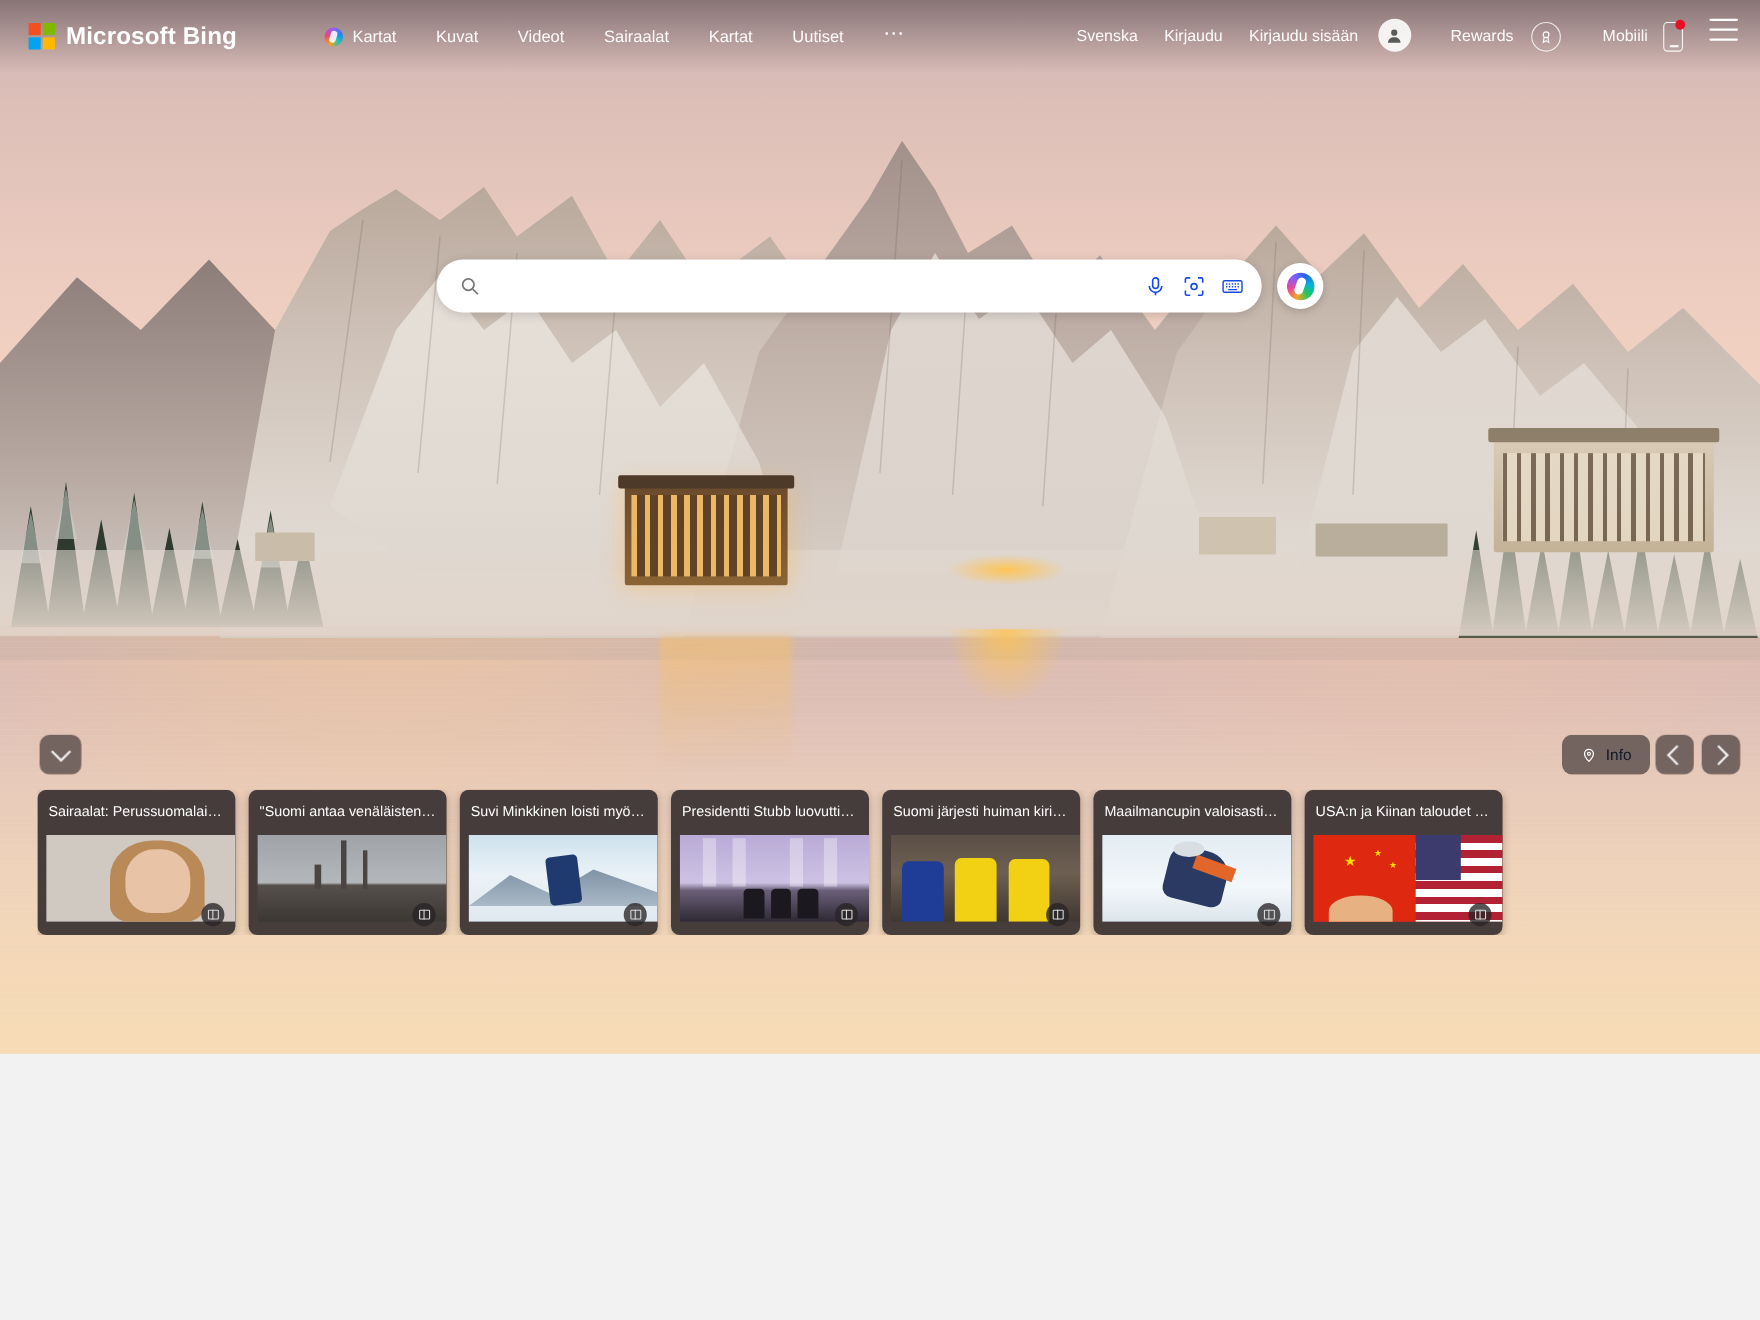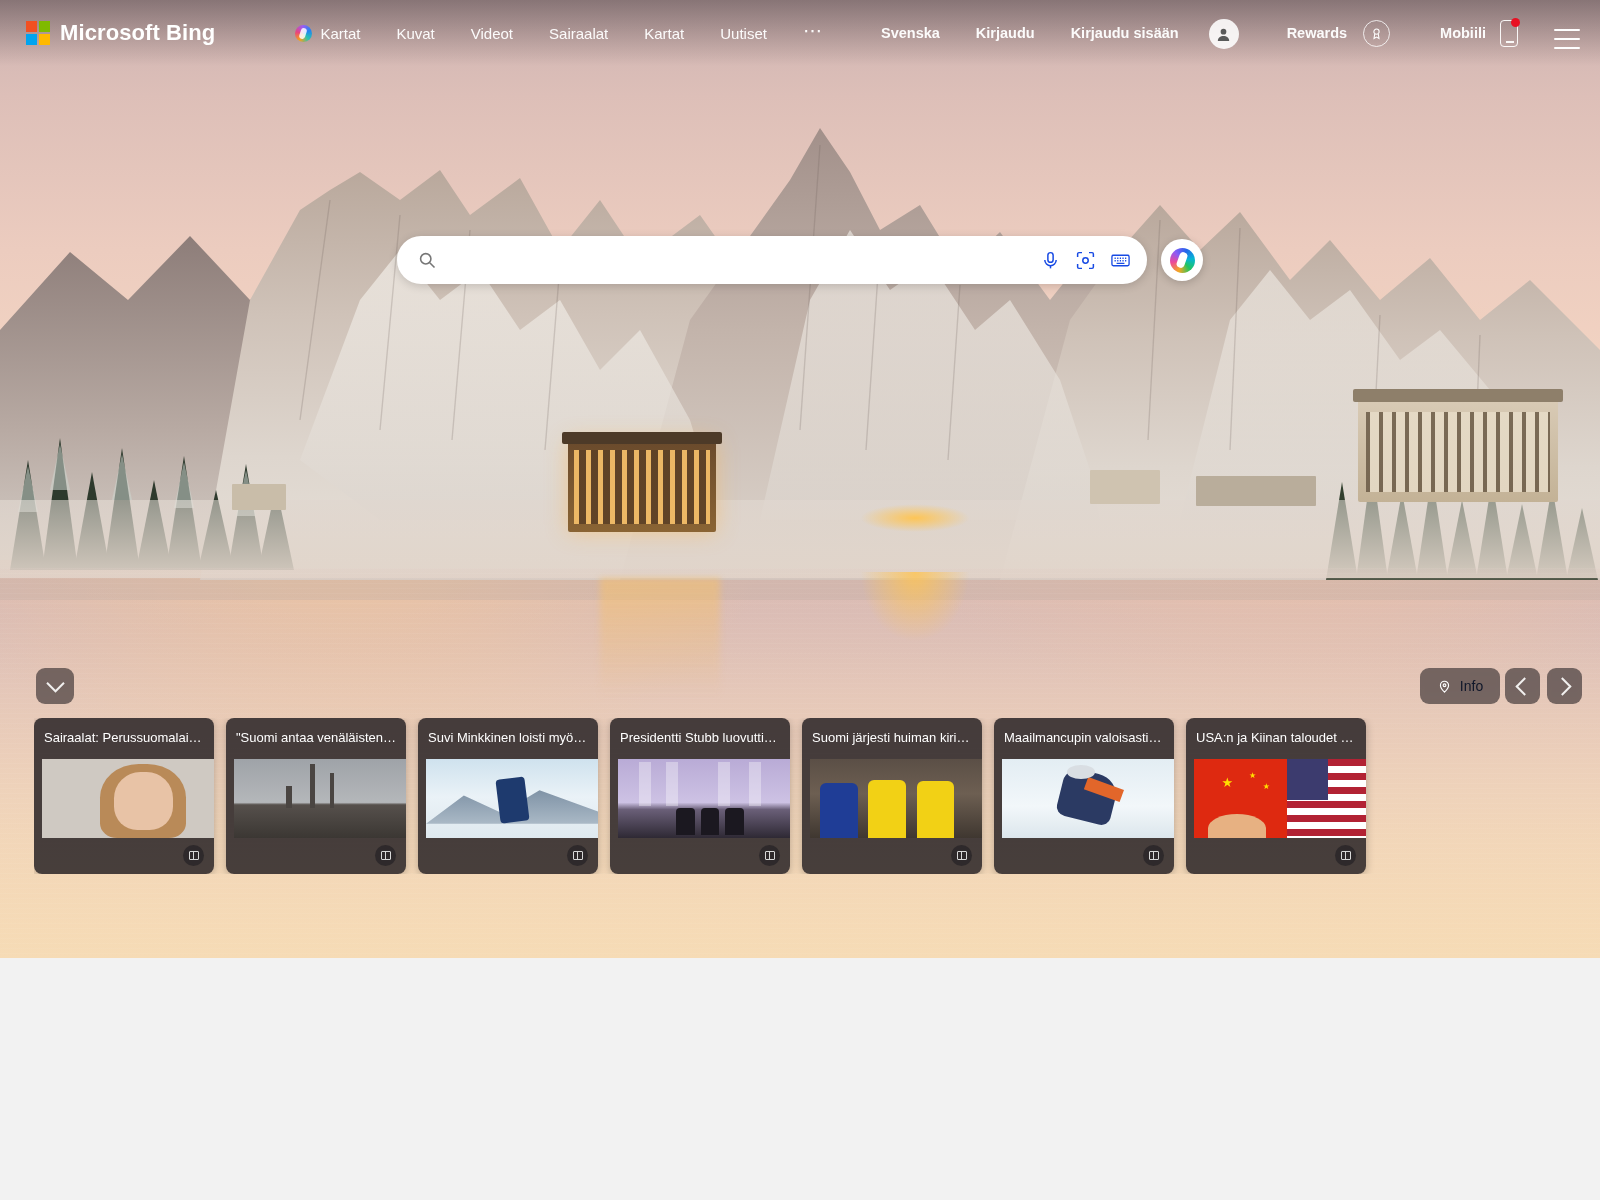--- a/index.html
+++ b/index.html
@@ -99,21 +99,21 @@
     color: rgba(255,255,255,.96); font-size: 15px; text-decoration:none;
     padding: 8px 18px; white-space:nowrap; display:flex; align-items:center; gap:8px;
   }
   .copilot-mini { width:17px; height:17px; border-radius:50%;
     background: conic-gradient(from 210deg, #f7a11a, #e8437f, #9b5cf6, #1f86f0, #29c3b1, #f7a11a);
     position: relative; flex: none; }
   .copilot-mini::after { content:""; position:absolute; left:5px; top:3px; width:6px; height:11px;
     background:#fff; border-radius:3px; transform: rotate(18deg); opacity:.85; }
   .nav .dots { letter-spacing:3px; font-size:19px; padding-top:2px; }
 
-  .right { margin-left:auto; display:flex; align-items:flex-end; margin-right: 20px; gap: 16px; font-weight: bold; }
+  .right { margin-left:auto; display:flex; align-items:flex-start; margin-right: 20px; gap: 4px; }
   .right a, .right span.lbl {
     color: rgba(255,255,255,.96); font-size:14.5px; text-decoration:none; padding: 8px 10px; white-space:nowrap;
   }
   .avatar {
     width: 30px; height:30px; border-radius:50%; background: rgba(255,255,255,.88);
     display:flex; align-items:center; justify-content:center; margin-left:4px;
   }
   .avatar svg { width:17px; height:17px; }
   .rewards-wrap { display:flex; align-items:center; gap:6px; margin-left: 22px; }
   .medal { width:27px; height:27px; border-radius:50%; border:1.4px solid rgba(255,255,255,.8);
@@ -166,21 +166,21 @@
   .ctrl-info { right:100px; top:668px; width:80px; height:36px; gap:8px; font-size:14px; padding: 0 6px;}
   .ctrl-prev { right:60px; top:668px; width:35px; height:36px; }
   .ctrl-next { right:18px; top:668px; width:35px; height:36px; }
   .chev { width:13px; height:13px; border-right:2px solid rgba(255,255,255,.9); border-bottom:2px solid rgba(255,255,255,.9); }
   .chev.d { transform: rotate(45deg); margin-top:-5px; }
   .chev.l { transform: rotate(135deg); margin-left:4px; }
   .chev.r { transform: rotate(-45deg); margin-right:4px; }
 
   
   .news {
-    position:absolute; left:34px; top:718px; width:1566px; height:156px;
+    position:absolute; left:34px; top:718px; width:1566px; height:132px;
     display:flex; gap:12px; z-index:21; overflow:hidden;
   }
   .card {
     width: 180px; flex:none; border-radius:8px; overflow:hidden;
     background: rgba(42,36,38,.86); position:relative;
     box-shadow: 0 2px 8px rgba(0,0,0,.25);
     cursor:pointer;
   }
   .card .ttl {
     color:#fff; font-size:13px; line-height:17px; padding: 11px 10px 10px 10px;

